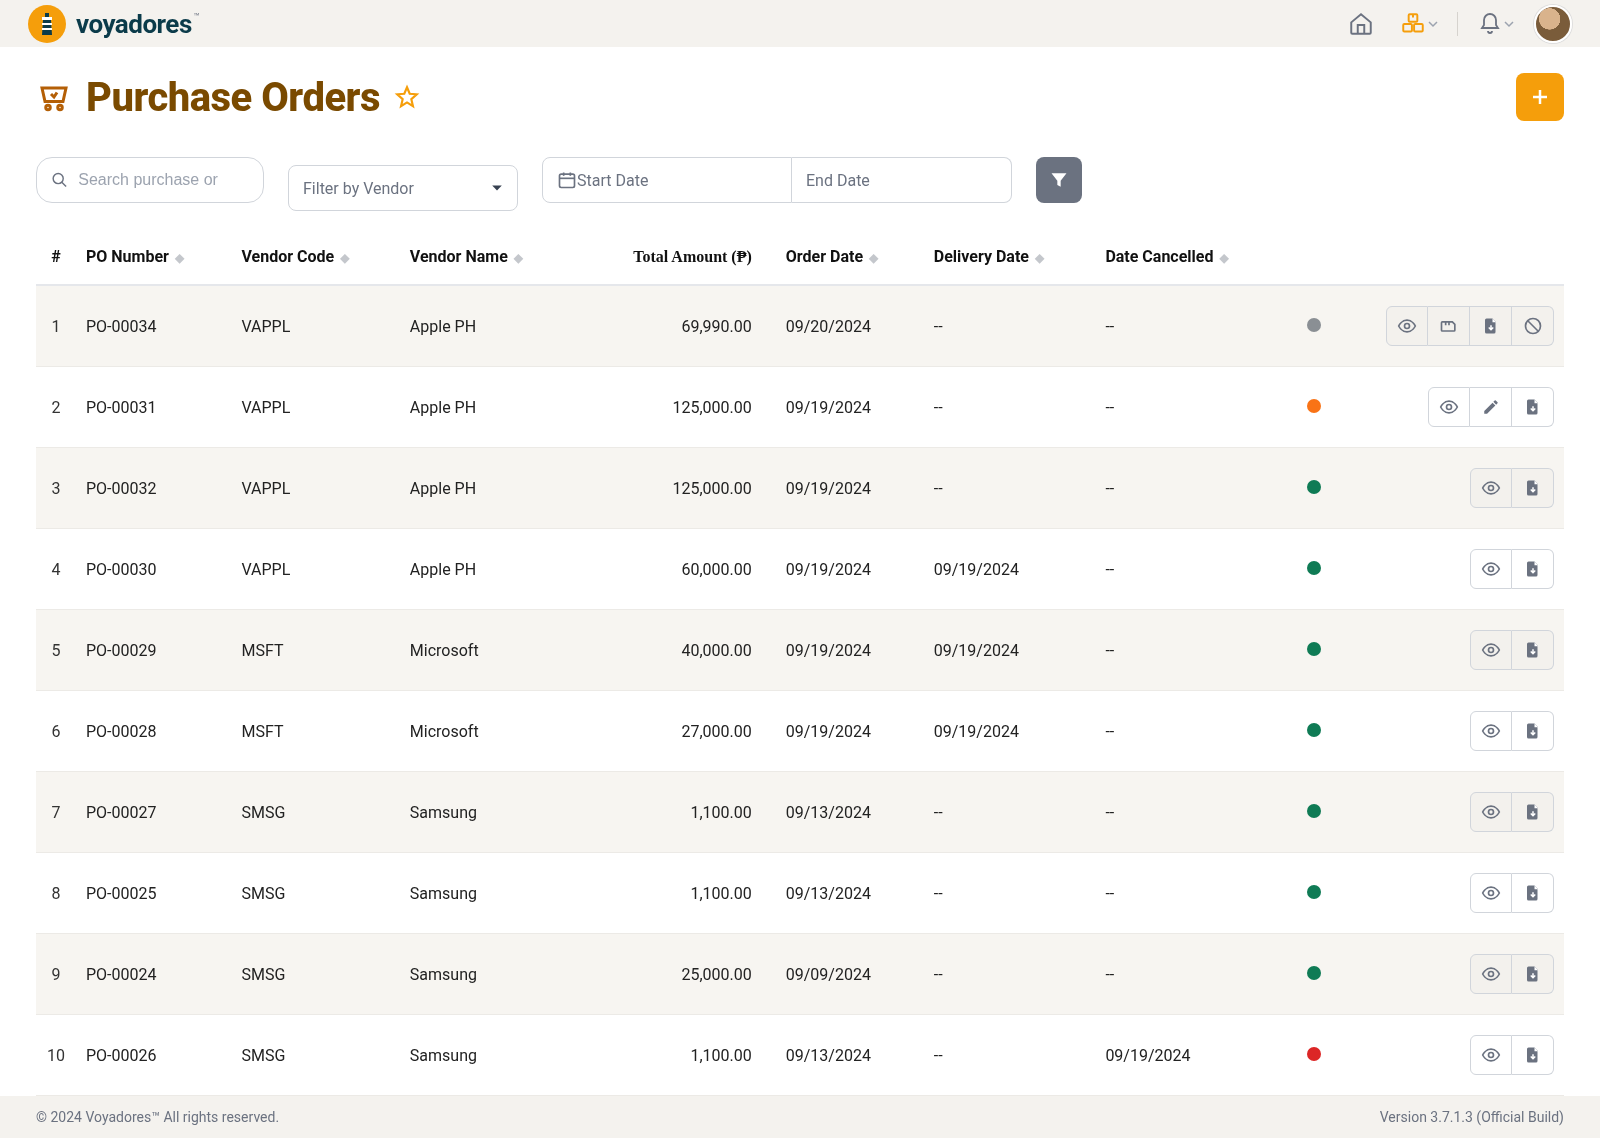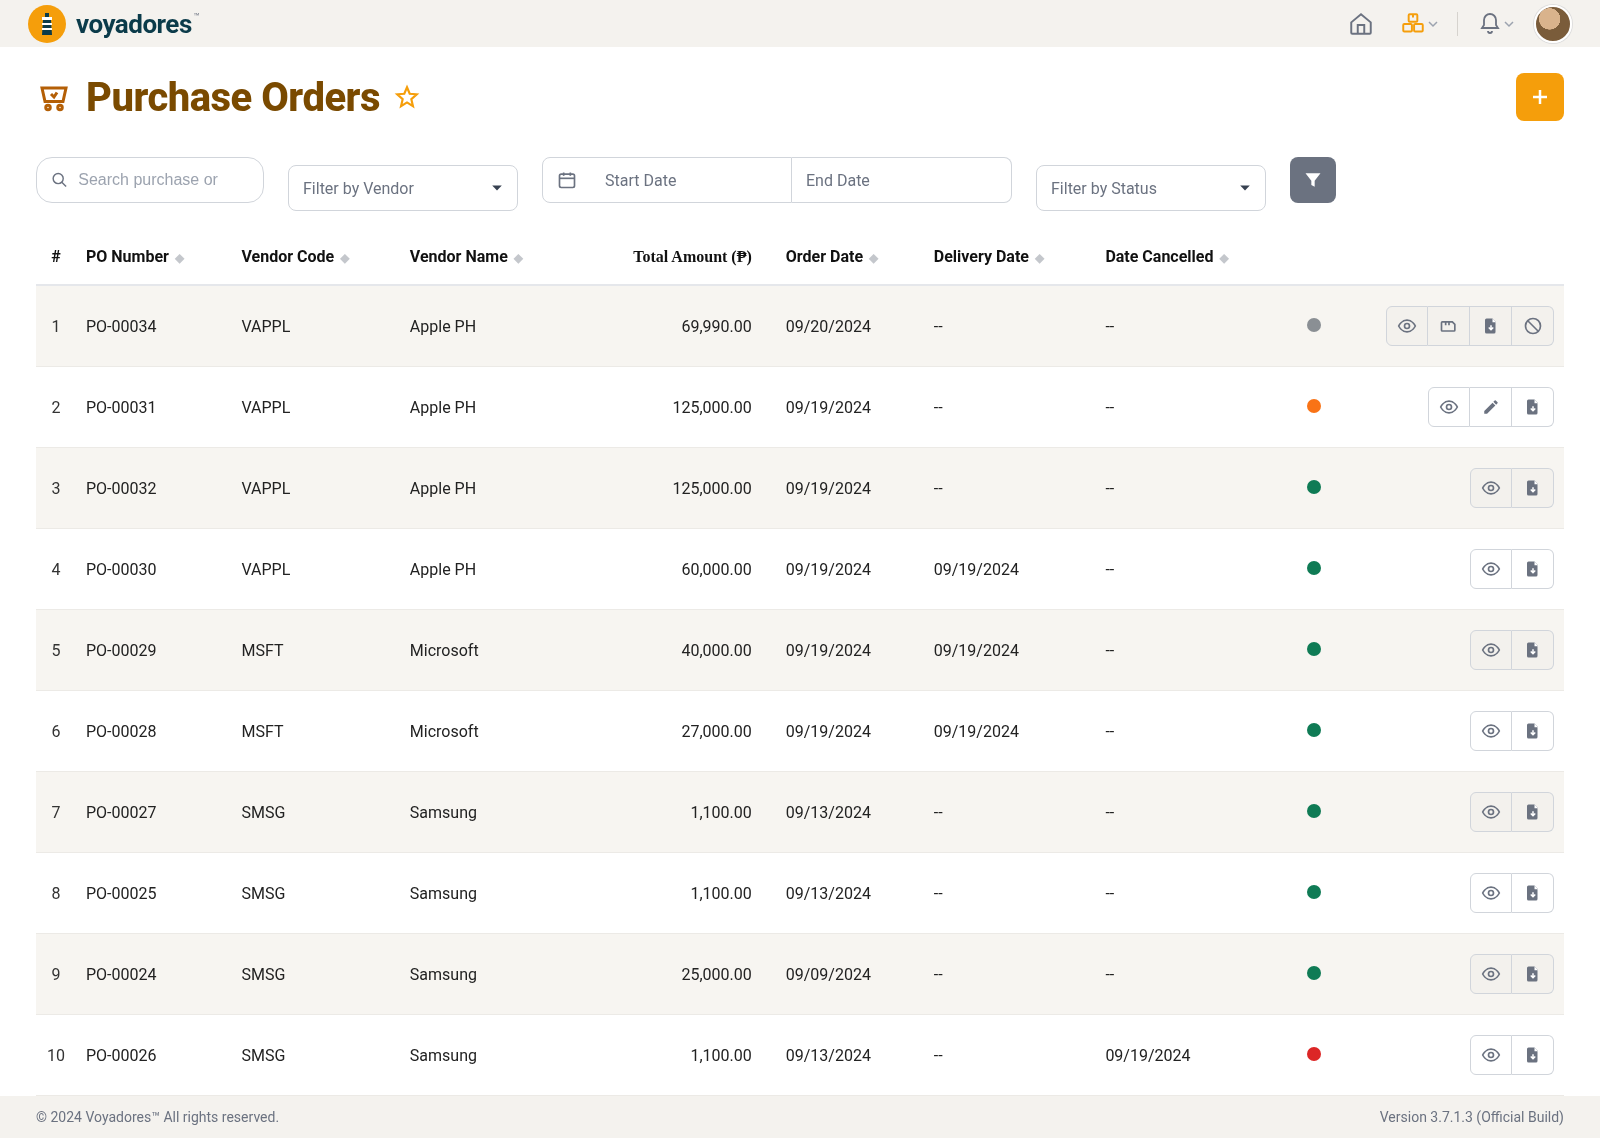--- a/index.html
+++ b/index.html
@@ -71,21 +71,21 @@
     color:#6b7280; position:relative;
   }
   .search-field { width: 228px; gap:10px;border-radius:16px; }
   .search-field input {
     border:none; outline:none; font-size:16px; color:#333; width: 100%;
     background:transparent;
   }
   .search-field input::placeholder { color:#9ca3af; }
   .select-field { width: 230px; justify-content:space-between; cursor:pointer;margin-top:16px; }
   .date-range { display:flex; }
-  .date-field { width: 250px; gap: 28px; }
+  .date-field { width: 250px; gap: 0; }
   .date-field.start { border-top-right-radius:0; border-bottom-right-radius:0; }
   .date-field.end { border-left:none; border-top-left-radius:0; border-bottom-left-radius:0; width:220px; }
   .filter-btn {
     width: 46px; height: 46px; background:#6b7280; border-radius:8px;
     display:flex; align-items:center; justify-content:center; color:#fff; cursor:pointer;
   }
 
   
   .table-wrap { padding: 8px 36px 0 36px; flex:1; }
   table { width: 100%; border-collapse: collapse; }
@@ -226,26 +226,20 @@
         <rect x="3" y="5" width="18" height="16" rx="2"></rect>
           <line x1="3" y1="10" x2="21" y2="10"></line>
         <line x1="8" y1="3" x2="8" y2="7"></line>
           <line x1="16" y1="3" x2="16" y2="7"></line>
       </svg>
       <span>Start Date</span>
     </div>
     <div class="field date-field end">
       <span>End Date</span>
     </div>
-  </div>
-  <div class="field select-field">
-    <span>Filter by Status</span>
-    <svg width="12" height="12" viewBox="0 0 10 10">
-        <path d="M1 3 L5 7 L9 3" fill="#374151"></path>
-      </svg>
   </div>
   <div class="filter-btn">
     <svg width="20" height="20" viewBox="0 0 24 24" fill="#fff">
       <path d="M3 4 H21 L14 13 V20 L10 18 V13 Z"></path>
     </svg>
   </div>
 </div>
 
 <div class="table-wrap">
   <table>

